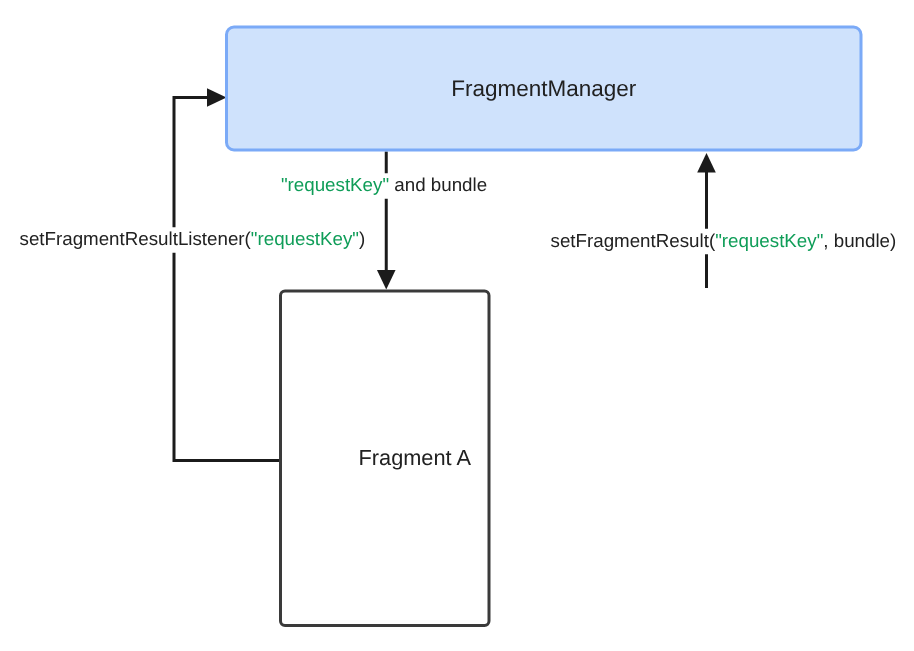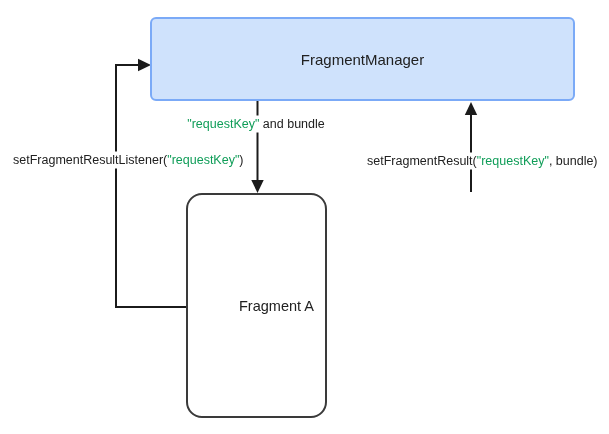--- a/index.html
+++ b/index.html
@@ -44,21 +44,21 @@
     left: 150px; top: 17px;
     width: 425px; height: 84px;
     background: #cfe2fc;
     border: 2px solid #7baaf7;
     border-radius: 6px;
     font-size: 15px;
   }
   .node-frag {
     background: #ffffff;
     border: 2px solid #3a3a3a;
-    border-radius: 16px;
+    border-radius: 4px;
     font-size: 14.5px;
     padding-left: 40px;
   }
   .node-fa { left: 186px; top: 193px; width: 141px; height: 225px; }
   .node-fb { left: 398px; top: 193px; width: 144px; height: 225px; }
   .edge-label {
     position: absolute;
     z-index: 3;
     background: #ffffff;
     white-space: nowrap;

